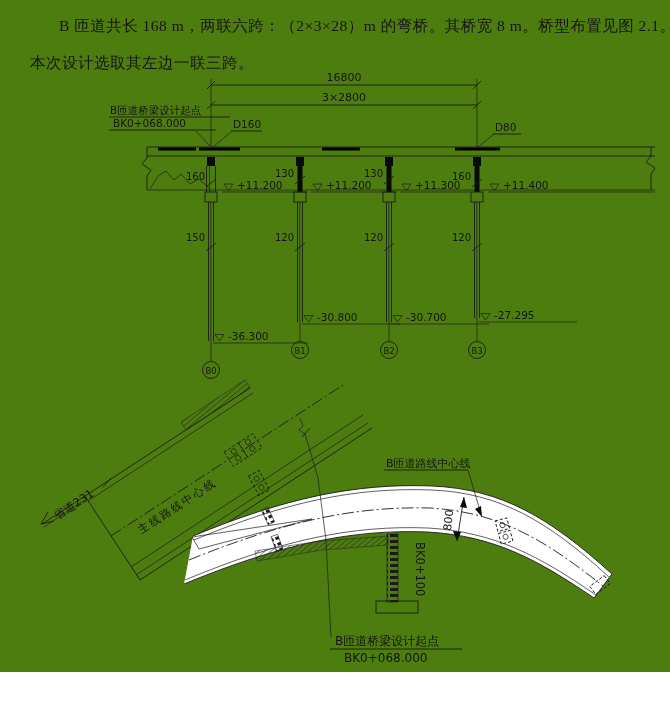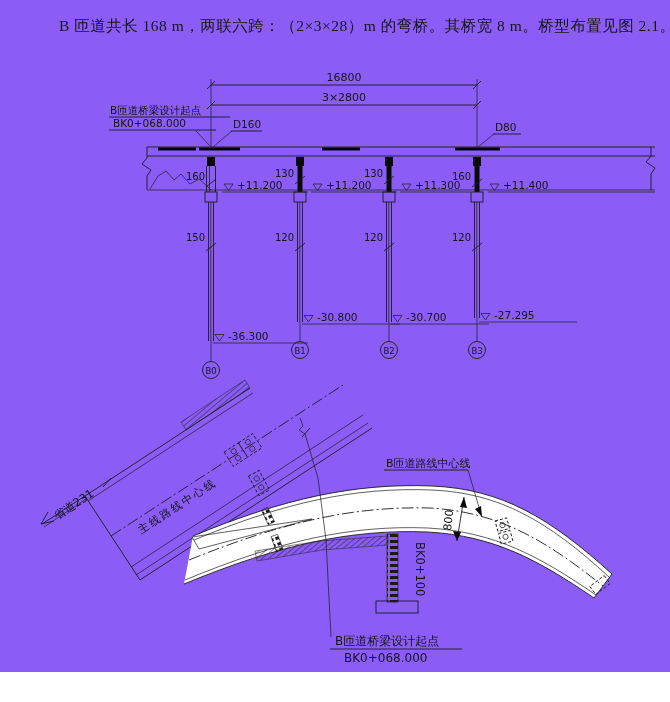--- a/index.html
+++ b/index.html
@@ -1,36 +1,37 @@
 <!DOCTYPE html>
 <html><head>
 <meta charset="utf-8">
 <style>
   html,body{margin:0;padding:0;background:#ffffff;}
-  #page{position:relative;width:670px;height:672px;background:#8b5cf6;overflow:hidden;
+  #page{position:relative;width:670px;height:672px;background:#4d7c0f;overflow:hidden;
         font-family:"Liberation Serif",serif;color:#111;}
   .para{position:absolute;font-size:15.5px;letter-spacing:0.5px;white-space:nowrap;color:#151515;}
   #line1{left:59px;top:16px;}
   #line2{left:30px;top:53px;}
   svg{position:absolute;left:0;top:0;}
   .cad{font-family:"DejaVu Sans",sans-serif;fill:#151515;}
   .thin{stroke:#1c1c1c;stroke-width:0.9;fill:none;}
   .hair{stroke:#1c1c1c;stroke-width:0.7;fill:none;}
   .thick{stroke:#000;stroke-width:3.2;fill:none;}
   .dashdot{stroke:#1c1c1c;stroke-width:0.9;fill:none;stroke-dasharray:12 3 2 3;}
   .dashed{stroke:#1c1c1c;stroke-width:0.9;fill:none;stroke-dasharray:3 2;}
   .blk{fill:#0a0a0a;stroke:none;}
   .caption{font-weight:bold;font-size:17px;font-family:"Liberation Serif",serif;}
 </style>
 </head>
 <body>
 
 <div id="page">
 
   <div class="para" id="line1">B 匝道共长 168 m，两联六跨：（2×3×28）m 的弯桥。其桥宽 8 m。桥型布置见图 2.1。</div>
+  <div class="para" id="line2">本次设计选取其左边一联三跨。</div>
 
   <svg width="670" height="702" viewBox="0 0 670 702">
     <defs>
       <pattern id="hatch" width="4" height="4" patternUnits="userSpaceOnUse" patternTransform="rotate(50)">
         <line x1="0" y1="0" x2="0" y2="4" stroke="#222" stroke-width="1"></line>
       </pattern>
       <pattern id="ladder" width="10" height="6" patternUnits="userSpaceOnUse">
         <rect x="0" y="0" width="8" height="3" fill="#1a1a1a"></rect>
       </pattern>
     </defs>

